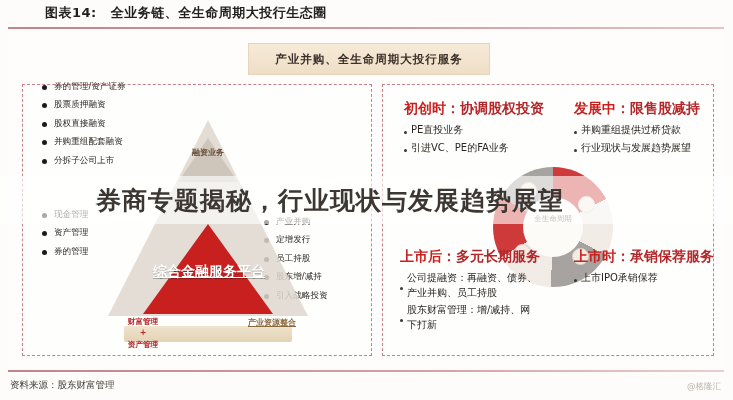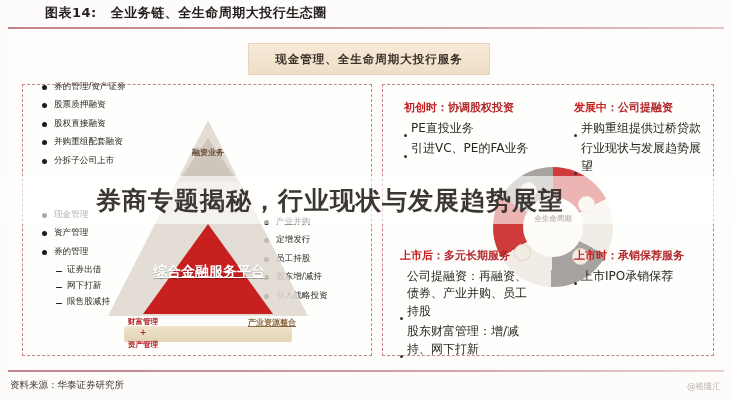--- a/index.html
+++ b/index.html
@@ -110,34 +110,34 @@
       #c8201f 240deg 300deg,
       #9a9693 300deg 360deg);
     opacity:.88;
   }
   .ring-hole{
     position:absolute;left:45px;top:45px;width:60px;height:60px;border-radius:50%;
     background:#fdfbf7;
   }
   .cycle-core{
     position:absolute;left:45px;top:62px;width:60px;text-align:center;
-    font-size:7.5px;font-weight:bold;color:#6b4f3c;white-space:nowrap;
+    font-size:7.5px;font-weight:normal;color:#6b4f3c;white-space:nowrap;
   }
   .qi{
     position:absolute;width:15px;height:15px;border-radius:50%;
     background:#f3ece3;border:1px solid #ddd2c4;
   }
   .qi1{left:42px;top:30px;} .qi2{left:100px;top:44px;}
   .qi3{left:94px;top:96px;} .qi4{left:36px;top:92px;}
 
   
   .qblk{position:absolute;width:138px;}
-  .qhead{font-size:11px;font-weight:bold;color:#b3262a;white-space:nowrap;margin-bottom:5px;}
+  .qhead{font-size:14px;font-weight:bold;color:#b3262a;white-space:nowrap;margin-bottom:5px;}
   .qhead .ph{color:#c8201f;}
-  .qli{display:flex;align-items:flex-end;font-size:12px;color:#2a2622;
+  .qli{display:flex;align-items:center;font-size:10px;color:#2a2622;
        line-height:1.45;margin-bottom:3px;}
   .qli .qd{width:3px;height:3px;border-radius:50%;background:#3a3531;margin:5px 4px 0 0;flex:0 0 auto;}
   .q-tl{left:396px;top:68px;}
   .q-tr{left:566px;top:68px;}
   .q-bl{left:392px;top:216px;}
   .q-br{left:566px;top:216px;}
 
   
   .rule-bot{
     position:absolute;left:8px;top:370px;width:716px;height:2px;
@@ -170,21 +170,21 @@
   <div class="fig-head">
     <div class="fig-title">
       <span class="num">图表14:</span><span>全业务链、全生命周期大投行生态圈</span>
     </div>
   </div>
   <div class="rule-top"></div>
 
   <div class="canvas">
 
     <div class="banner">
-      <span>现金管理、全生命周期大投行服务</span>
+      <span>产业并购、全生命周期大投行服务</span>
     </div>
 
     <div class="panel panel-left"></div>
     <div class="panel panel-right"></div>
 
     <div class="blist list-a">
       <div class="li">
           <span class="dot"></span>
           <span class="txt">券的管理/资产证券</span>
         </div>
@@ -212,34 +212,20 @@
           <span class="txt">现金管理</span>
         </div>
       <div class="li">
           <span class="dot"></span>
           <span class="txt">资产管理</span>
         </div>
       <div class="li">
           <span class="dot"></span>
           <span class="txt">券的管理</span>
         </div>
-      <div class="sub">
-        <div class="si">
-            <span class="dash"></span>
-            <span>证券出借</span>
-          </div>
-        <div class="si">
-            <span class="dash"></span>
-            <span>网下打新</span>
-          </div>
-        <div class="si">
-            <span class="dash"></span>
-            <span>限售股减持</span>
-          </div>
-      </div>
     </div>
 
     <div class="blist list-c">
       <div class="li">
           <span class="dot"></span>
           <span class="txt">产业并购</span>
         </div>
       <div class="li">
           <span class="dot"></span>
           <span class="txt">定增发行</span>
@@ -292,21 +278,21 @@
           <span>PE直投业务</span>
         </div>
       <div class="qli">
           <span class="qd"></span>
           <span>引进VC、PE的FA业务</span>
         </div>
     </div>
 
     <div class="qblk q-tr">
       <div class="qhead">
-        <span class="ph">发展中</span><span>：</span><span>公司提融资</span>
+        <span class="ph">发展中</span><span>：</span><span>限售股减持</span>
       </div>
       <div class="qli">
           <span class="qd"></span>
           <span>并购重组提供过桥贷款</span>
         </div>
       <div class="qli">
           <span class="qd"></span>
           <span>行业现状与发展趋势展望</span>
         </div>
     </div>
@@ -331,20 +317,20 @@
       </div>
       <div class="qli">
           <span class="qd"></span>
           <span>上市IPO承销保荐</span>
         </div>
     </div>
 
   </div>
 
   <div class="rule-bot"></div>
-  <div class="src">资料来源：华泰证券研究所</div>
+  <div class="src">资料来源：股东财富管理</div>
   <div class="credit">@格隆汇</div>
 
   <div class="wm-band">
     <div class="wm-text">券商专题揭秘，行业现状与发展趋势展望</div>
   </div>
 
 </div>
 
 </body></html>

